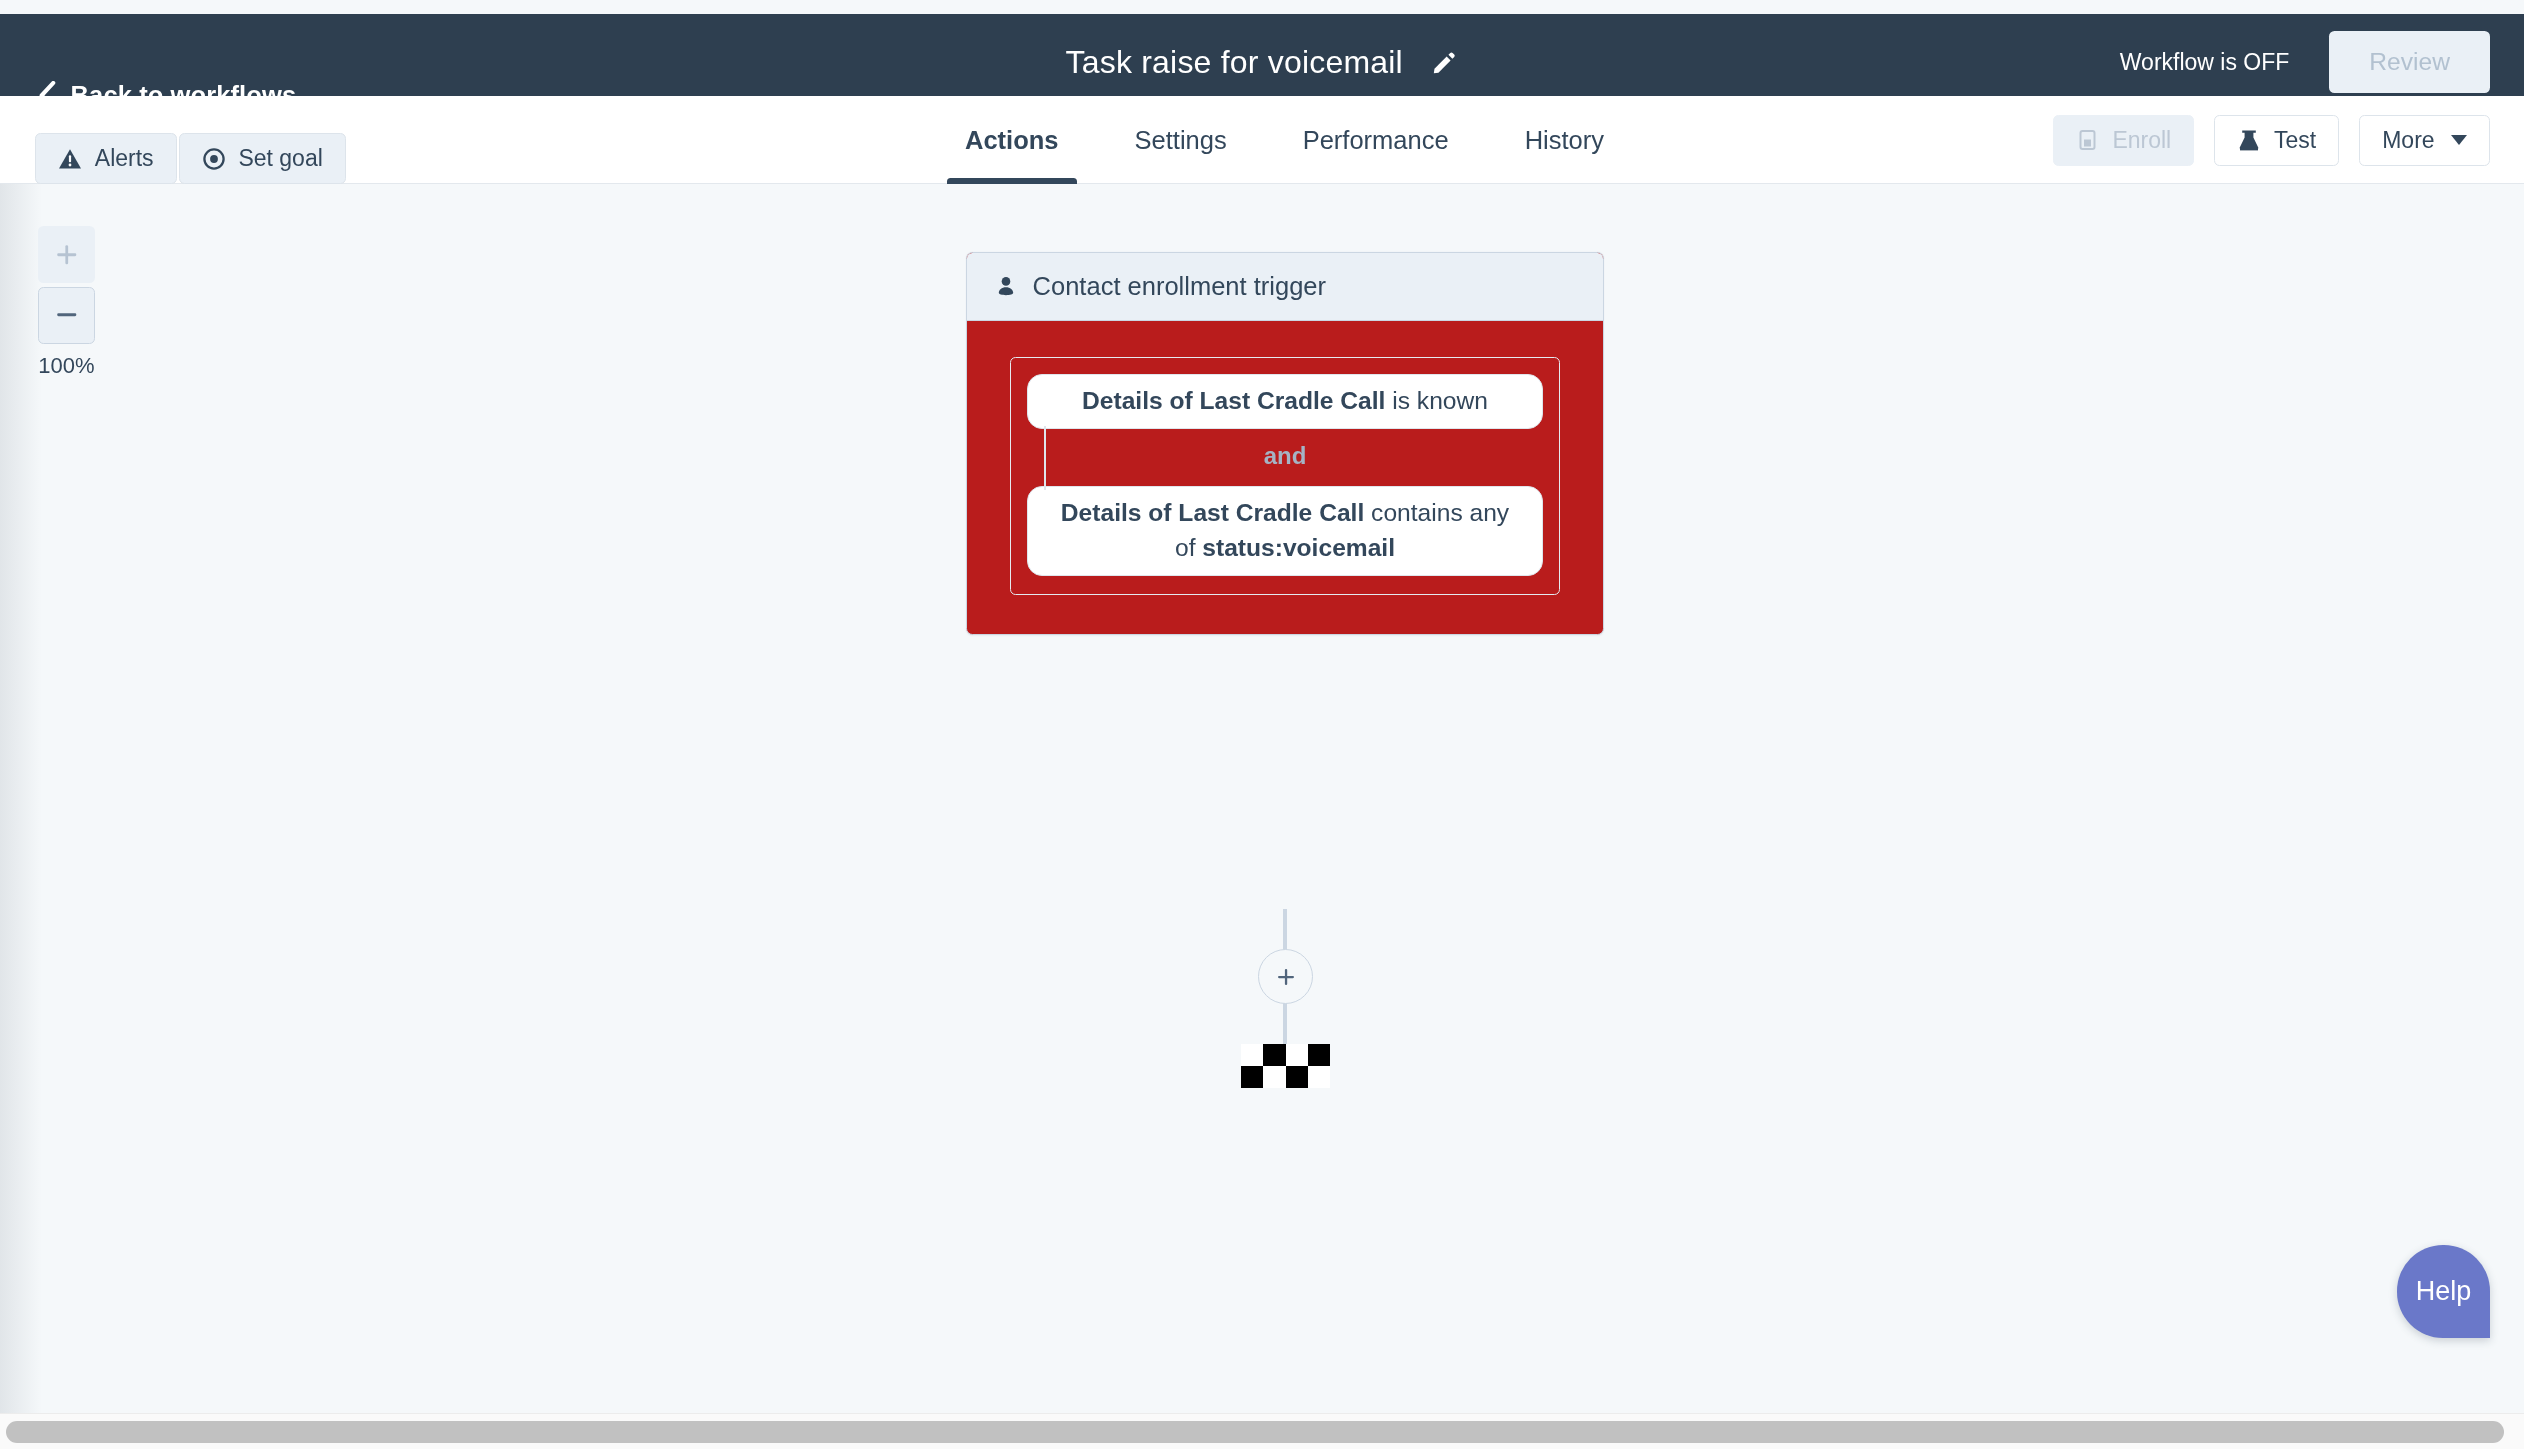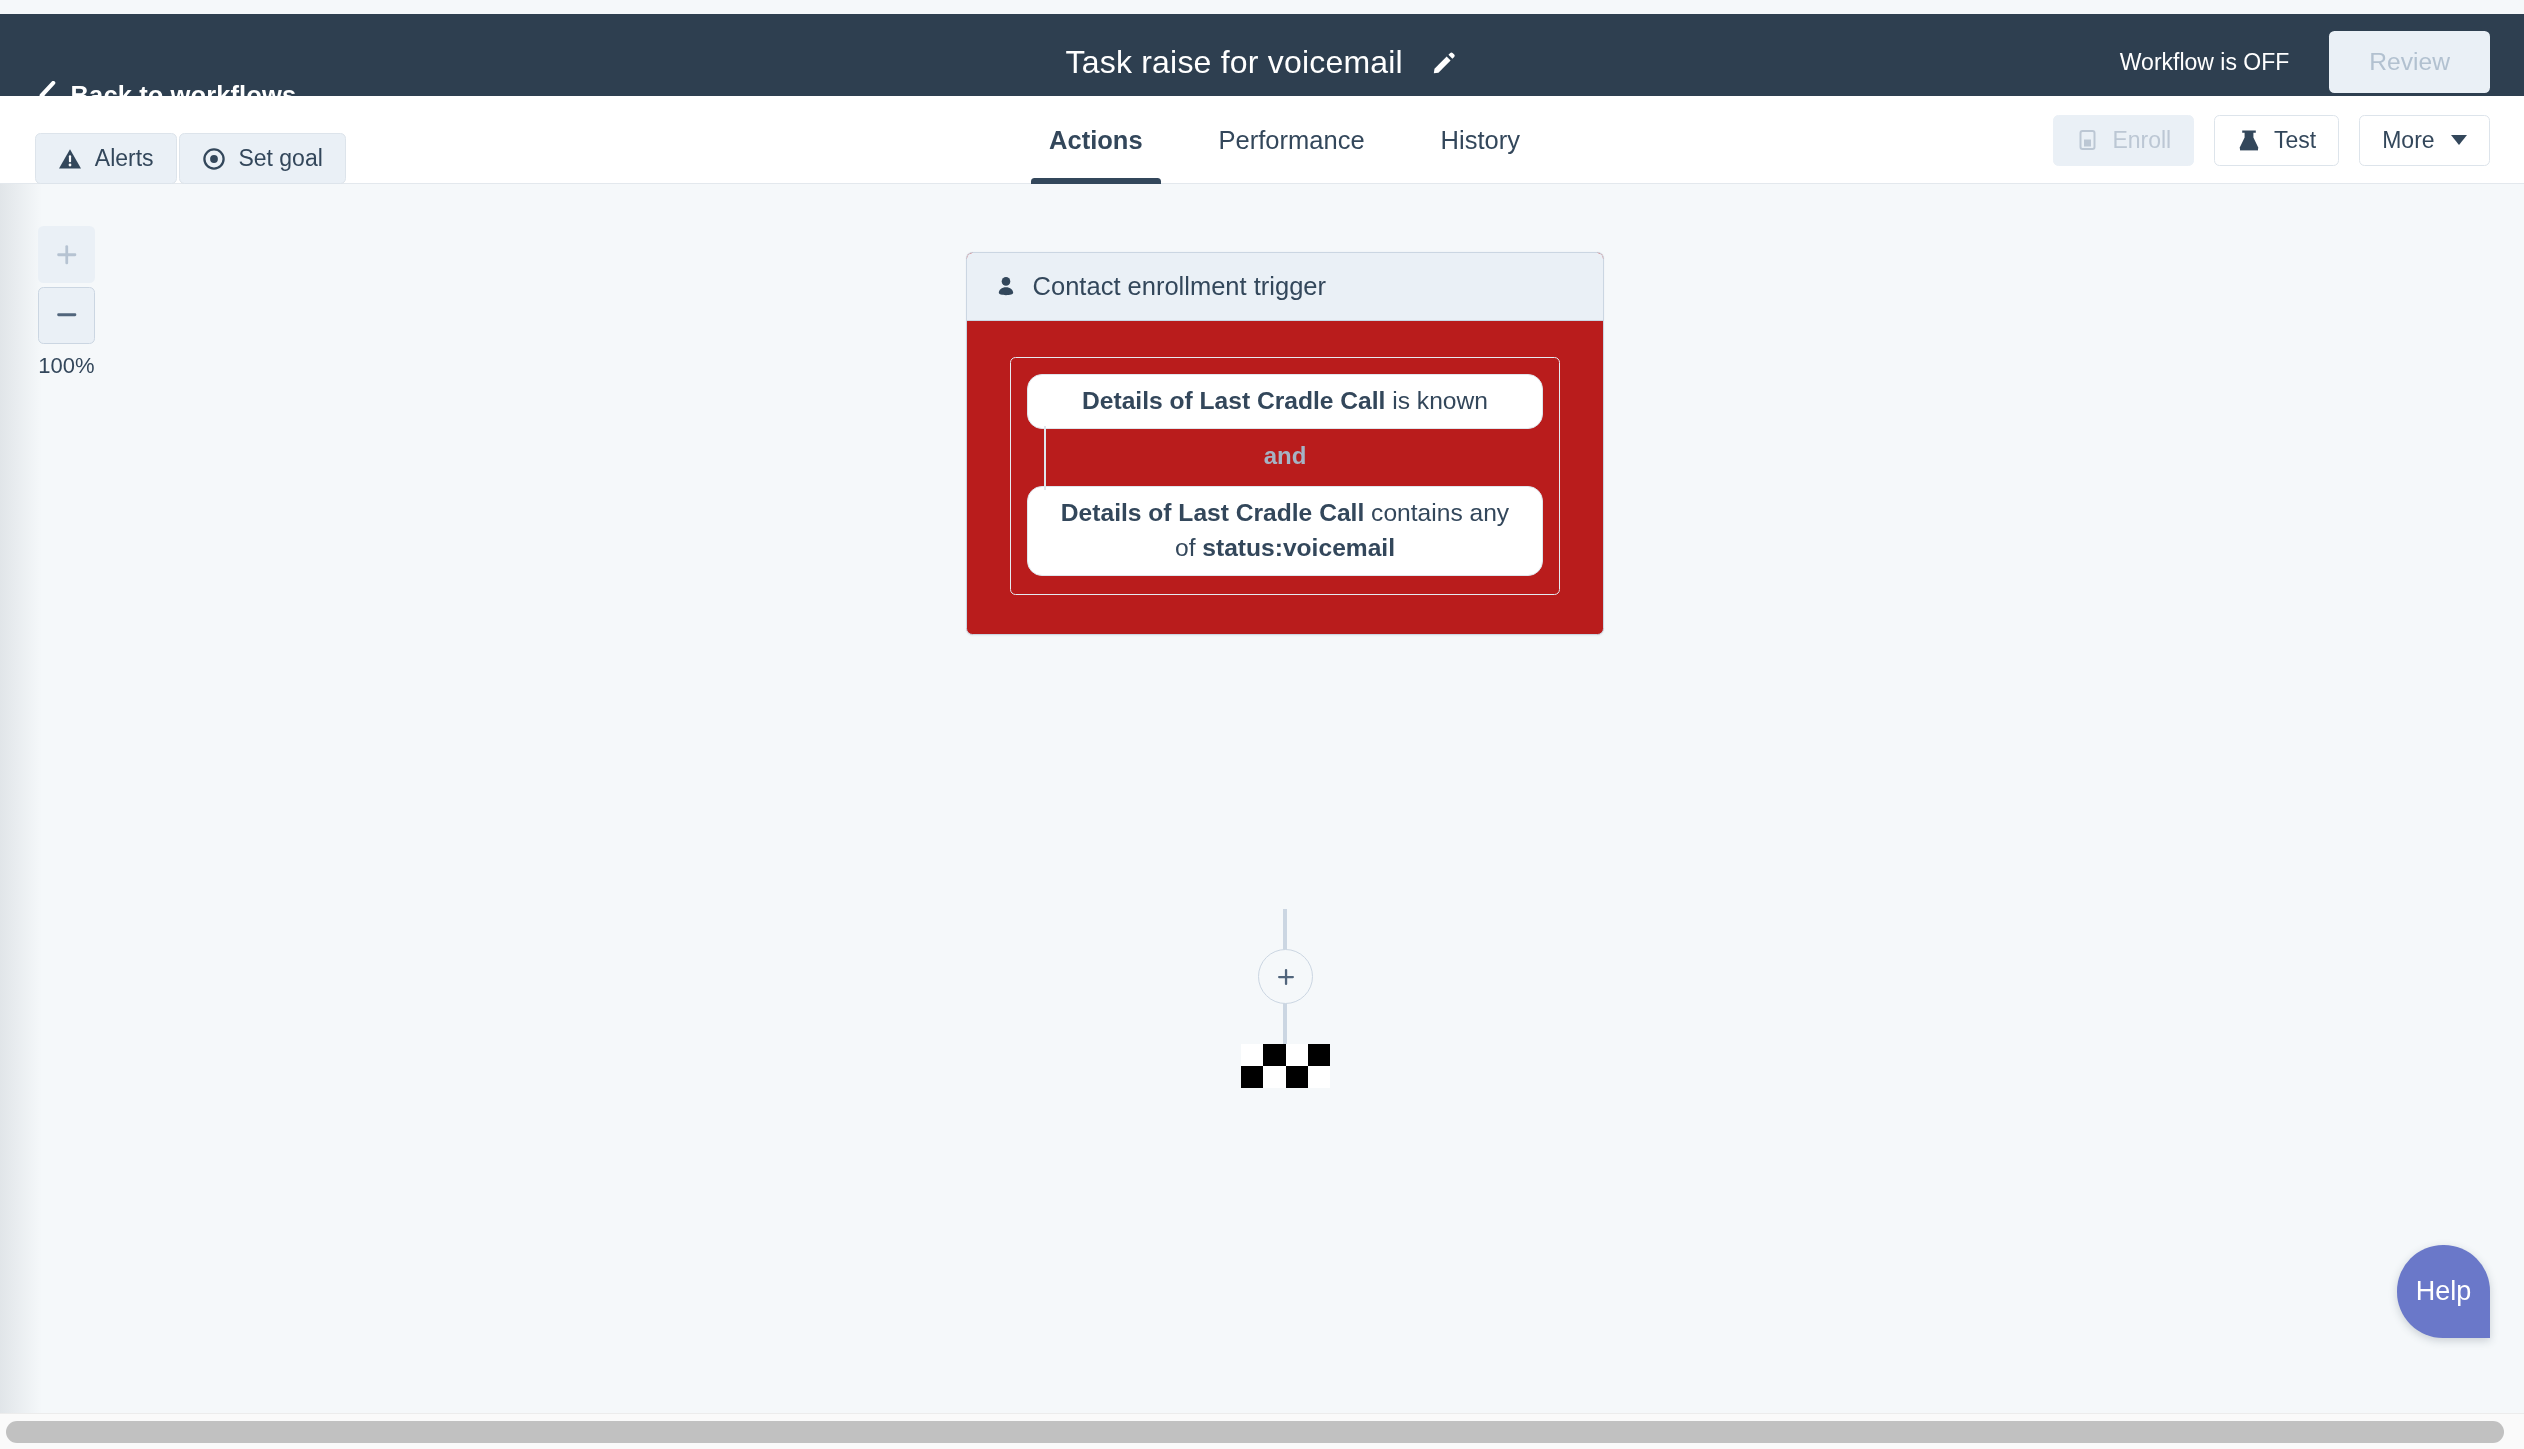--- a/index.html
+++ b/index.html
@@ -438,20 +438,23 @@
       </span>
       <span>Set goal</span>
     </button>
   </div>
 
   <div class="tabs">
     <div class="tab active">
       <span>Actions</span>
     </div>
     <div class="tab">
+      <span>Settings</span>
+    </div>
+    <div class="tab">
       <span>Performance</span>
     </div>
     <div class="tab">
       <span>History</span>
     </div>
   </div>
 
   <div class="subnav-right">
     <button class="ghost-btn disabled">
       <span>

